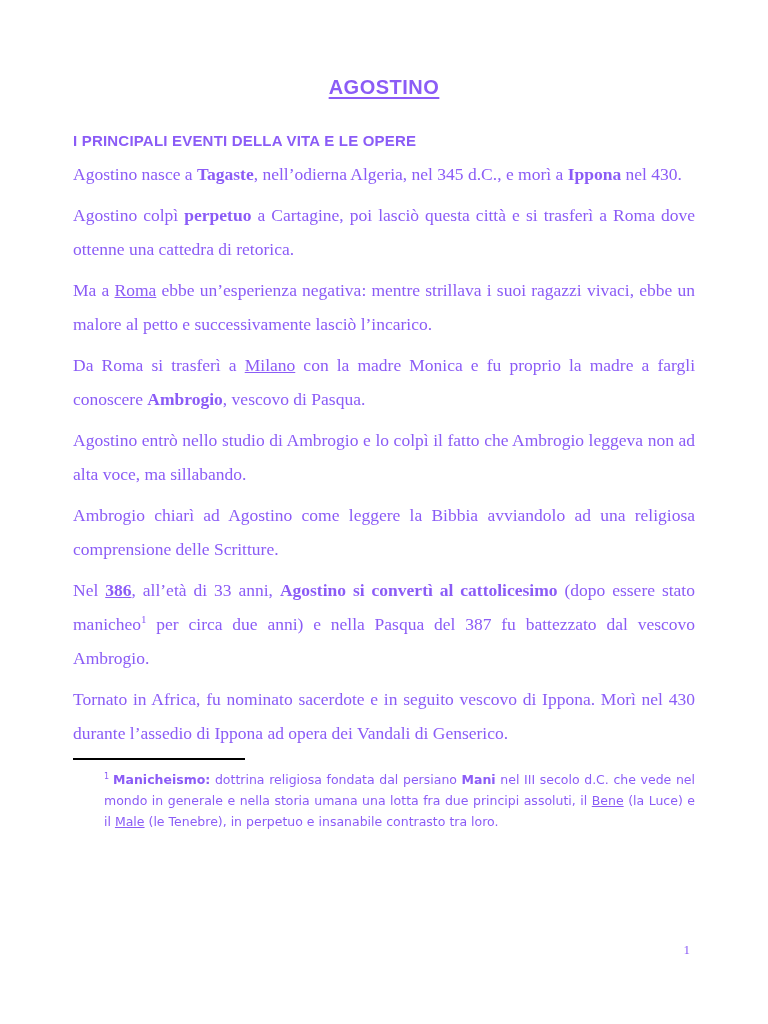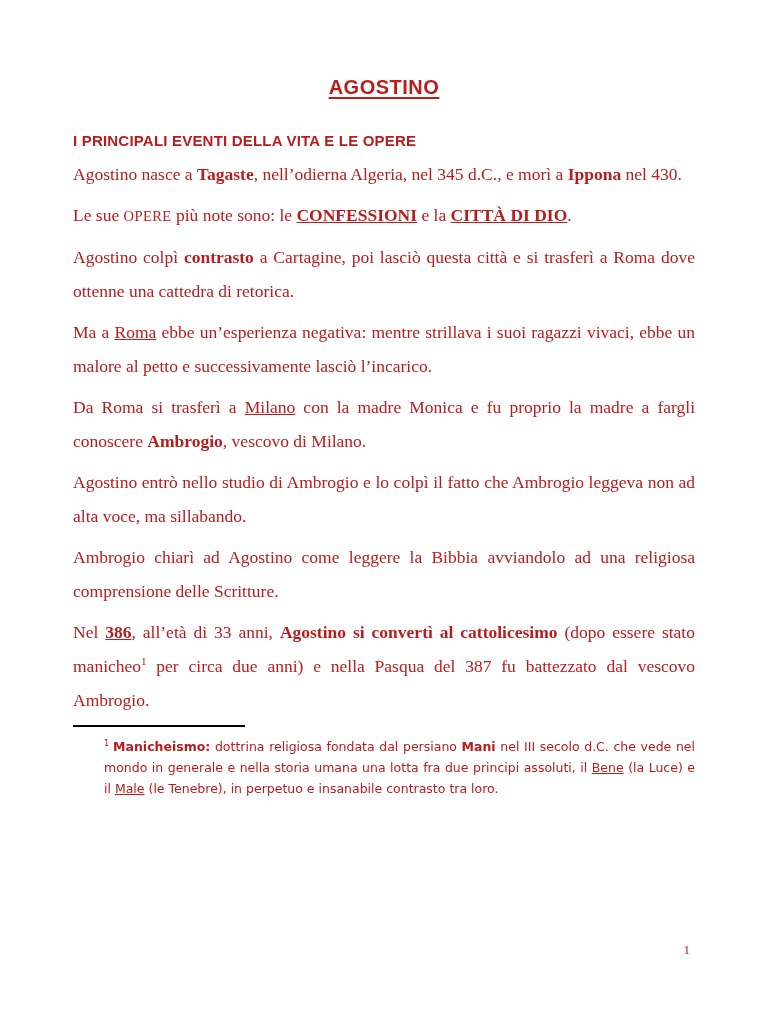--- a/index.html
+++ b/index.html
@@ -2,21 +2,21 @@
 <html lang="it"><head>
 <meta charset="utf-8">
 <style>
   html, body { margin: 0; padding: 0; background: #ffffff; }
   .page {
     position: relative;
     width: 768px;
     height: 1024px;
     margin: 0 auto;
     background: #ffffff;
-    color: #b91c1c;
+    color: #8b5cf6;
     padding: 76px 73px 0 73px;
     box-sizing: border-box;
     font-family: "Liberation Serif", serif;
     overflow: hidden;
   }
   .title {
     font-family: "Liberation Sans", sans-serif;
     font-size: 20px;
     font-weight: 700;
     text-align: center;
@@ -70,34 +70,34 @@
 <body>
 
 <main class="page">
 
   <h1 class="title"><span class="u">AGOSTINO</span></h1>
 
   <h2 class="heading">I PRINCIPALI EVENTI DELLA VITA E LE OPERE</h2>
 
   <p class="body"><span>Agostino nasce a </span><span class="b">Tagaste</span><span>, nell’odierna Algeria, nel 345 d.C., e morì a </span><span class="b">Ippona</span><span> nel 430.</span></p>
 
-  <p class="body"><span>Le sue </span><span class="sc">OPERE</span><span> più note sono: le </span><span class="bu">CONFESSIONI</span><span> e la </span><span class="bu">CITTÀ DI DIO</span><span>.</span></p>
 
-  <p class="body"><span>Agostino colpì </span><span class="b">contrasto</span><span> a Cartagine, poi lasciò questa città e si trasferì a Roma dove ottenne una cattedra di retorica.</span></p>
+  <p class="body"><span>Agostino colpì </span><span class="b">perpetuo</span><span> a Cartagine, poi lasciò questa città e si trasferì a Roma dove ottenne una cattedra di retorica.</span></p>
 
   <p class="body"><span>Ma a </span><span class="u">Roma</span><span> ebbe un’esperienza negativa: mentre strillava i suoi ragazzi vivaci, ebbe un malore al petto e successivamente lasciò l’incarico.</span></p>
 
-  <p class="body"><span>Da Roma si trasferì a </span><span class="u">Milano</span><span> con la madre Monica e fu proprio la madre a fargli conoscere </span><span class="b">Ambrogio</span><span>, vescovo di Milano.</span></p>
+  <p class="body"><span>Da Roma si trasferì a </span><span class="u">Milano</span><span> con la madre Monica e fu proprio la madre a fargli conoscere </span><span class="b">Ambrogio</span><span>, vescovo di Pasqua.</span></p>
 
   <p class="body"><span>Agostino entrò nello studio di Ambrogio e lo colpì il fatto che Ambrogio leggeva non ad alta voce, ma sillabando.</span></p>
 
   <p class="body"><span>Ambrogio chiarì ad Agostino come leggere la Bibbia avviandolo ad una religiosa comprensione delle Scritture.</span></p>
 
   <p class="body"><span>Nel </span><span class="bu">386</span><span>, all’età di 33 anni, </span><span class="b">Agostino si convertì al cattolicesimo</span><span> (dopo essere stato manicheo</span><sup class="fn-ref">1</sup><span> per circa due anni) e nella Pasqua del 387 fu battezzato dal vescovo Ambrogio.</span></p>
 
+  <p class="body"><span>Tornato in Africa, fu nominato sacerdote e in seguito vescovo di Ippona. Morì nel 430 durante l’assedio di Ippona ad opera dei Vandali di Genserico.</span></p>
 
   <hr class="footnote-sep">
 
   <div class="footnote"><sup class="fn-marker">1</sup><span class="fb">Manicheismo:</span><span> dottrina religiosa fondata dal persiano </span><span class="fb">Mani</span><span> nel III secolo d.C. che vede nel mondo in generale e nella storia umana una lotta fra due principi assoluti, il </span><span class="u">Bene</span><span> (la Luce) e il </span><span class="u">Male</span><span> (le Tenebre), in perpetuo e insanabile contrasto tra loro.</span></div>
 
   <div class="page-number">1</div>
 
 </main>
 
 </body></html>

